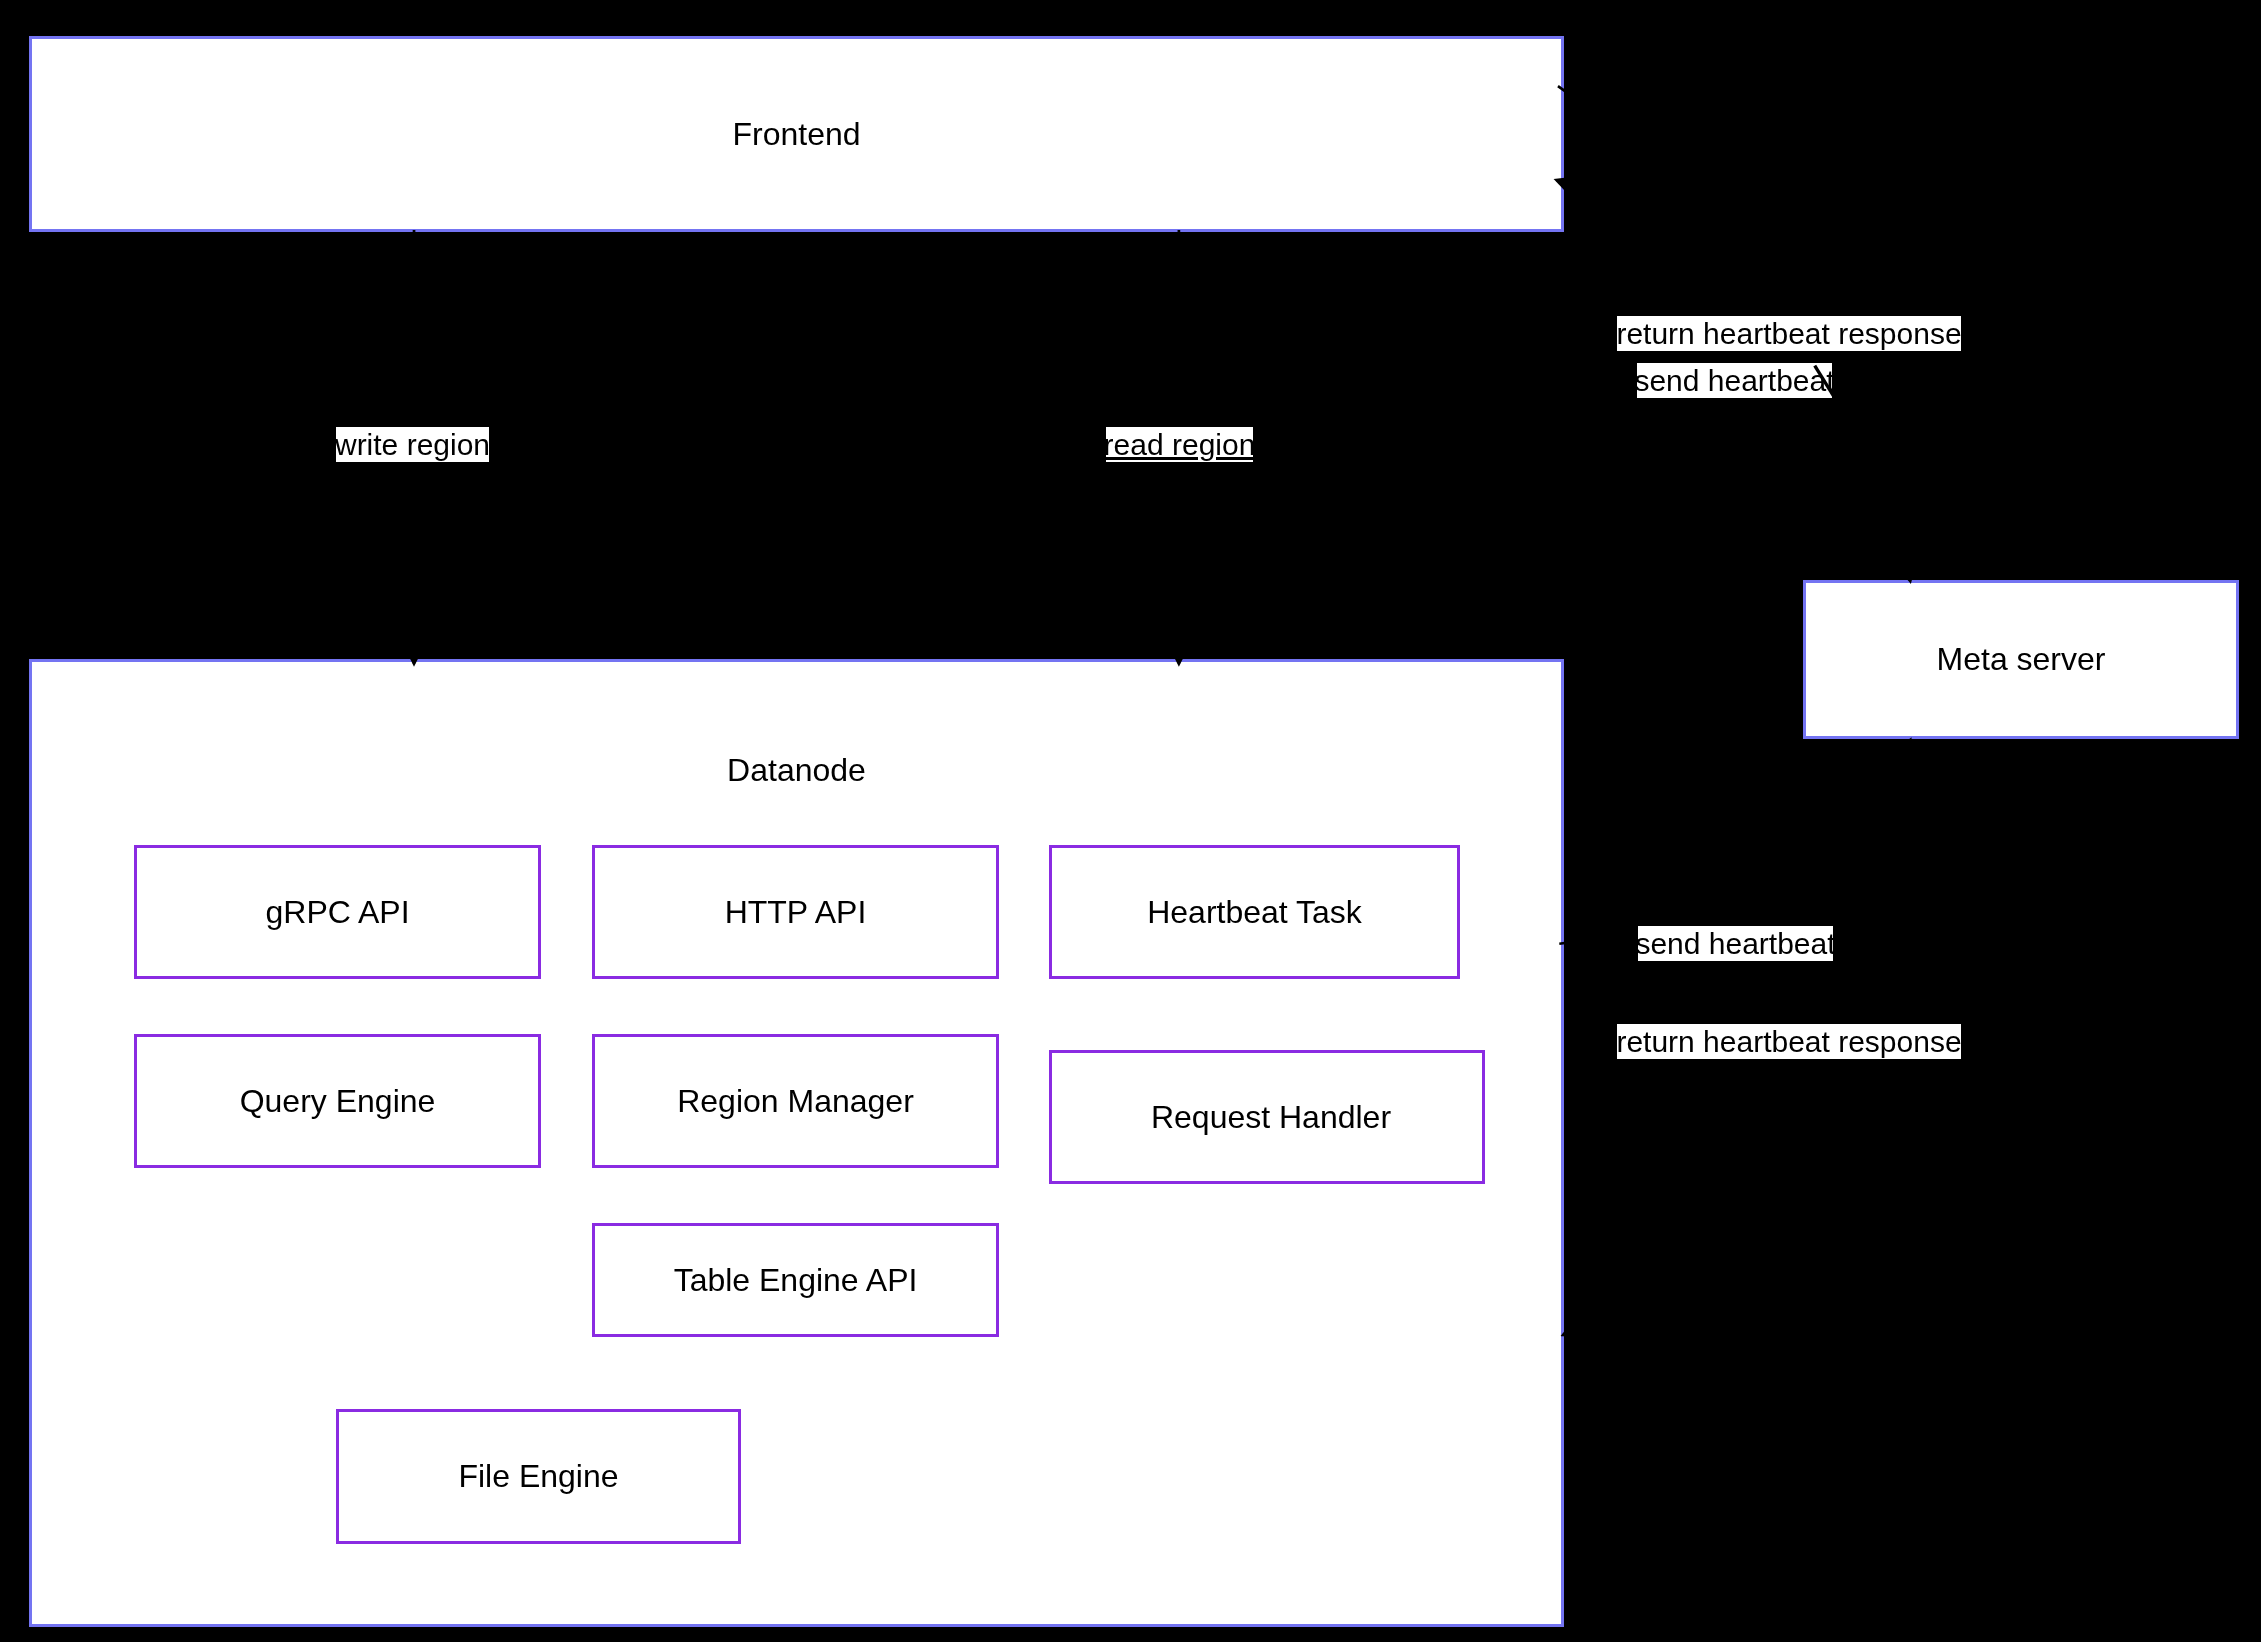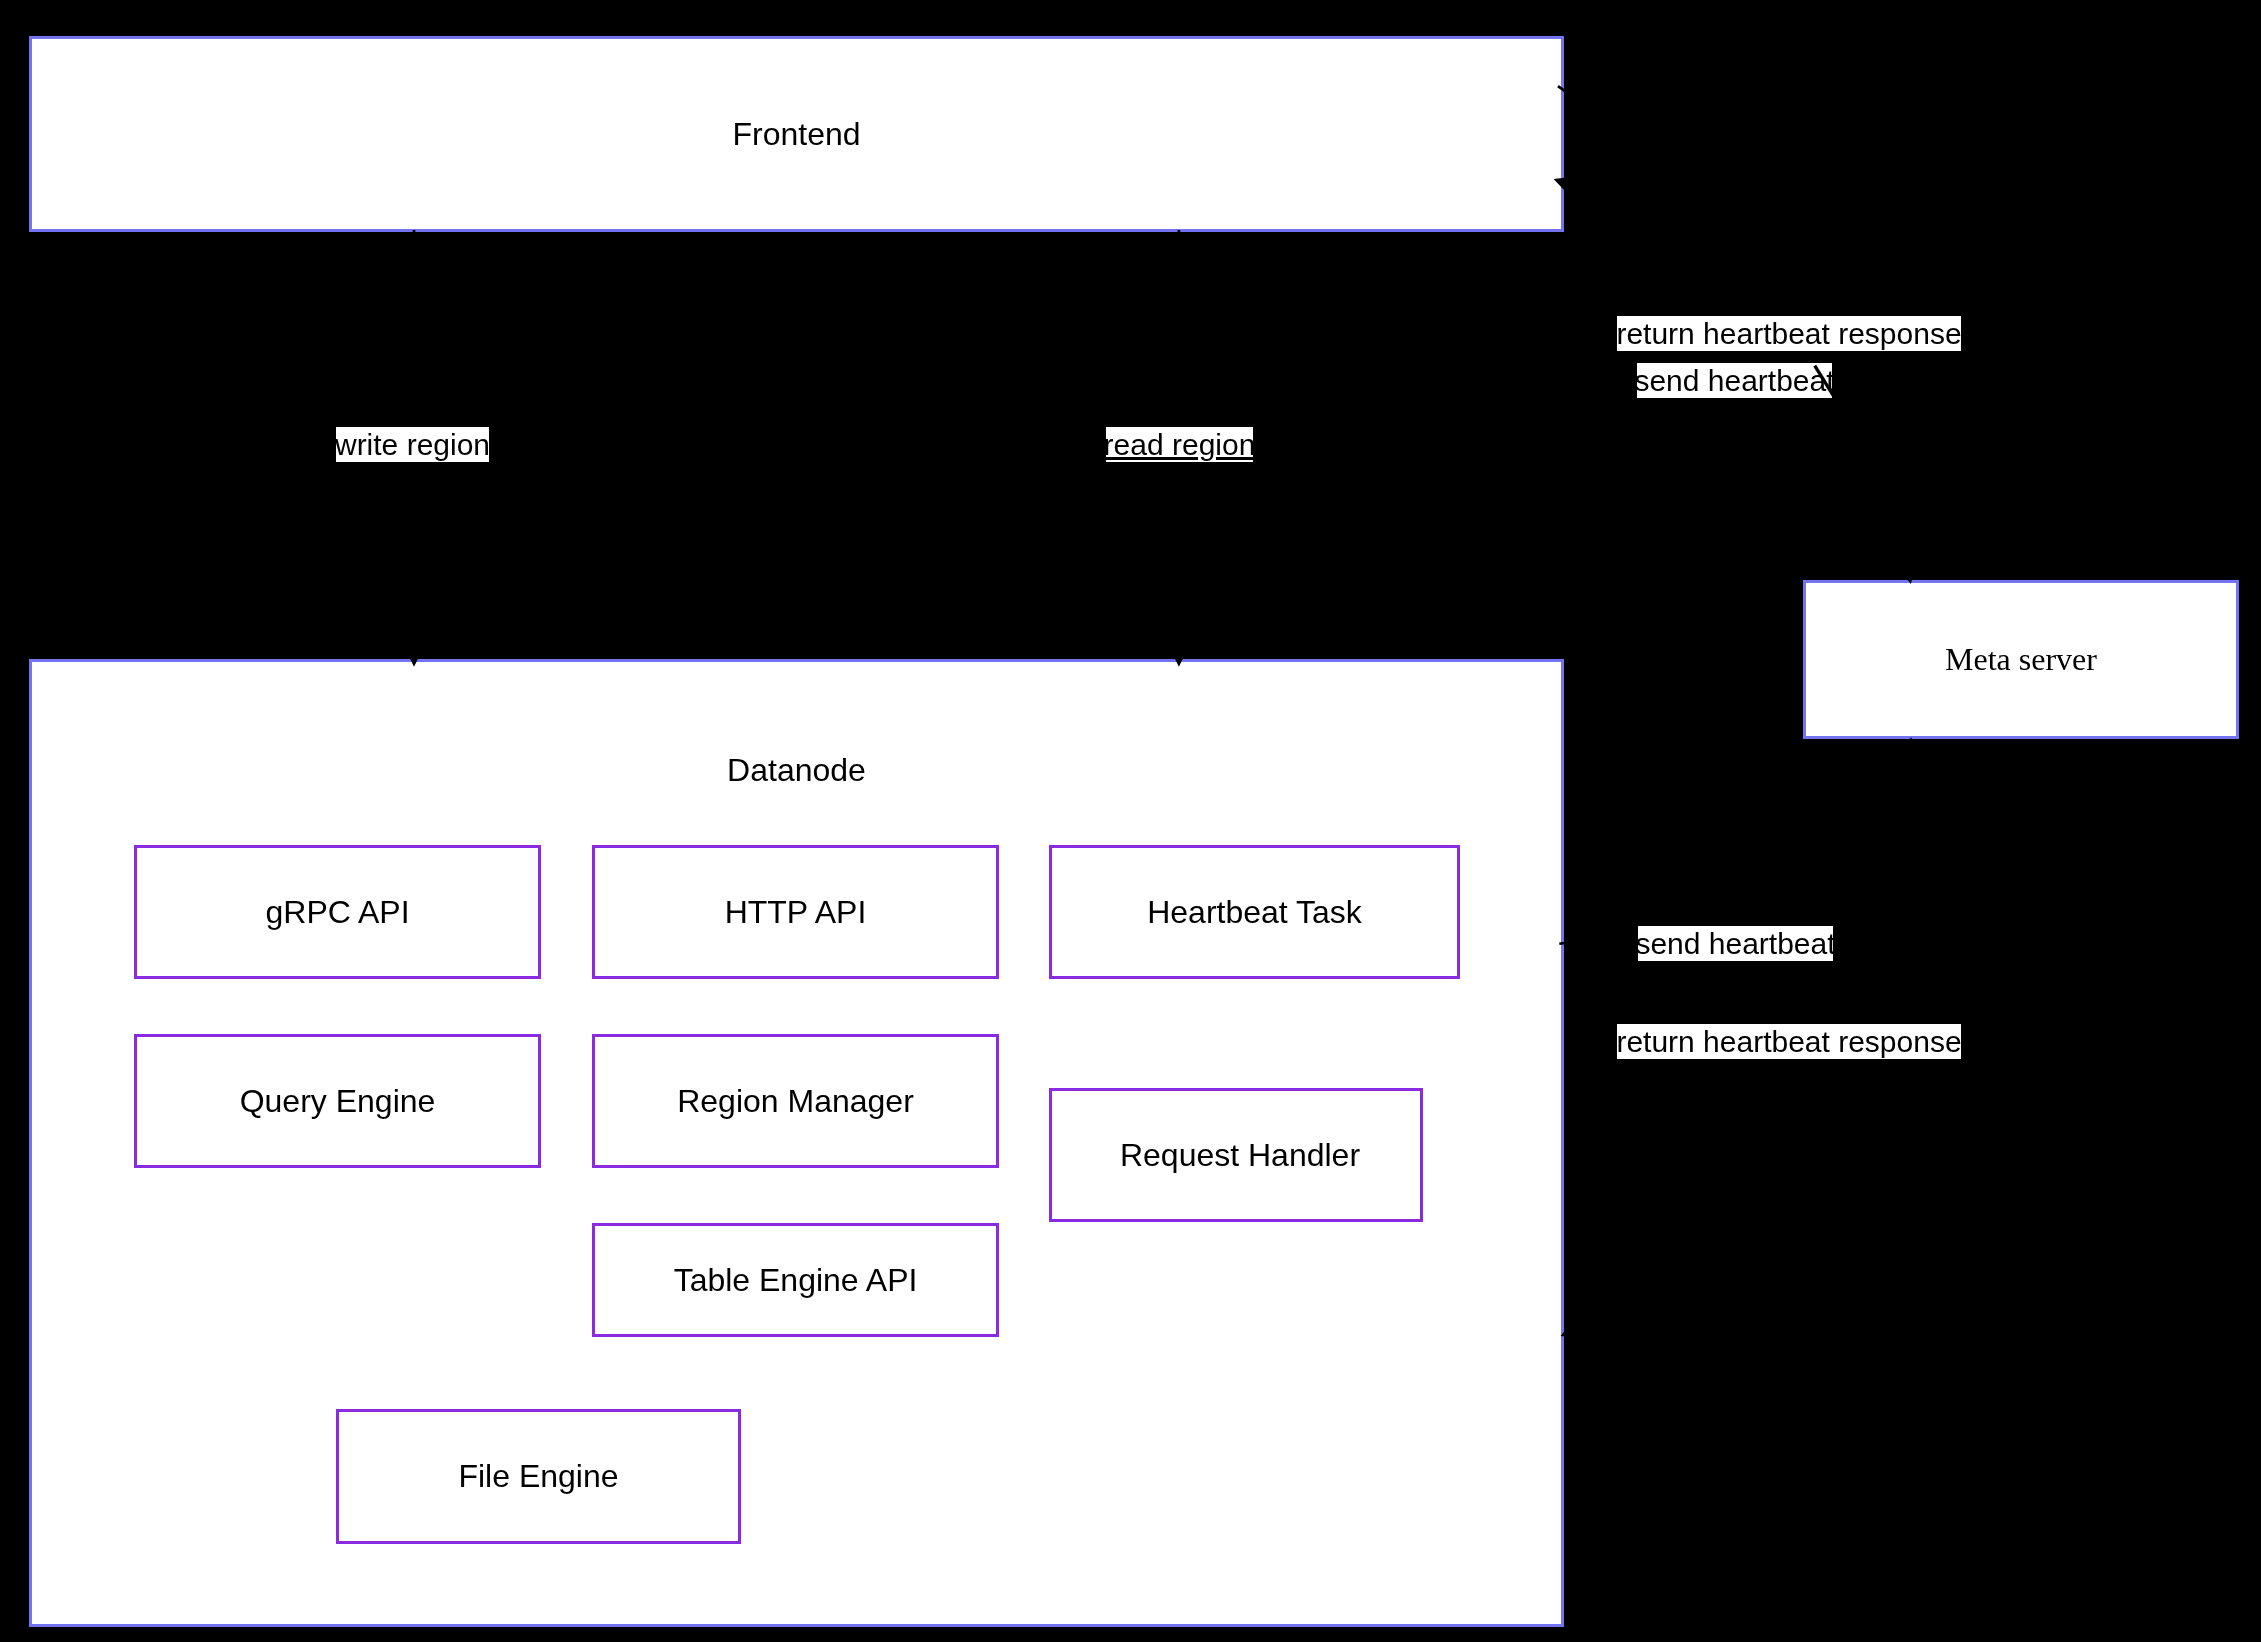--- a/index.html
+++ b/index.html
@@ -82,21 +82,21 @@
 </style>
 </head>
 <body>
 
 <div id="canvas">
 
   <div class="container-node center-label" style="left:29px; top:24px; width:1535px; height:196px;">
     <span>Frontend</span>
   </div>
 
-  <div class="container-node center-label" style="left:1803px; top:568px; width:436px; height:159px;font-family:Liberation Serif, serif;">
+  <div class="container-node center-label" style="left:1803px; top:568px; width:436px; height:159px;">
     <span>Meta server</span>
   </div>
 
   <div class="container-node" style="left:29px; top:647px; width:1535px; height:968px;"></div>
   <div class="container-label" style="left:29px; top:741px; width:1535px;">Datanode</div>
 
   <div class="component-node" style="left:134px; top:833px; width:407px; height:134px;">
     <span>gRPC API</span>
   </div>
   <div class="component-node" style="left:592px; top:833px; width:407px; height:134px;">
@@ -105,21 +105,21 @@
   <div class="component-node" style="left:1049px; top:833px; width:411px; height:134px;">
     <span>Heartbeat Task</span>
   </div>
 
   <div class="component-node" style="left:134px; top:1022px; width:407px; height:134px;">
     <span>Query Engine</span>
   </div>
   <div class="component-node" style="left:592px; top:1022px; width:407px; height:134px;">
     <span>Region Manager</span>
   </div>
-  <div class="component-node" style="left:1049px; top:1076px; width:374px; height:134px;padding-left:8px;">
+  <div class="component-node" style="left:1049px; top:1038px; width:436px; height:134px;padding-left:8px;">
     <span>Request Handler</span>
   </div>
 
   <div class="component-node" style="left:592px; top:1211px; width:407px; height:114px;">
     <span>Table Engine API</span>
   </div>
 
   <div class="component-node" style="left:336px; top:1397px; width:405px; height:135px;">
     <span>File Engine</span>
   </div>

